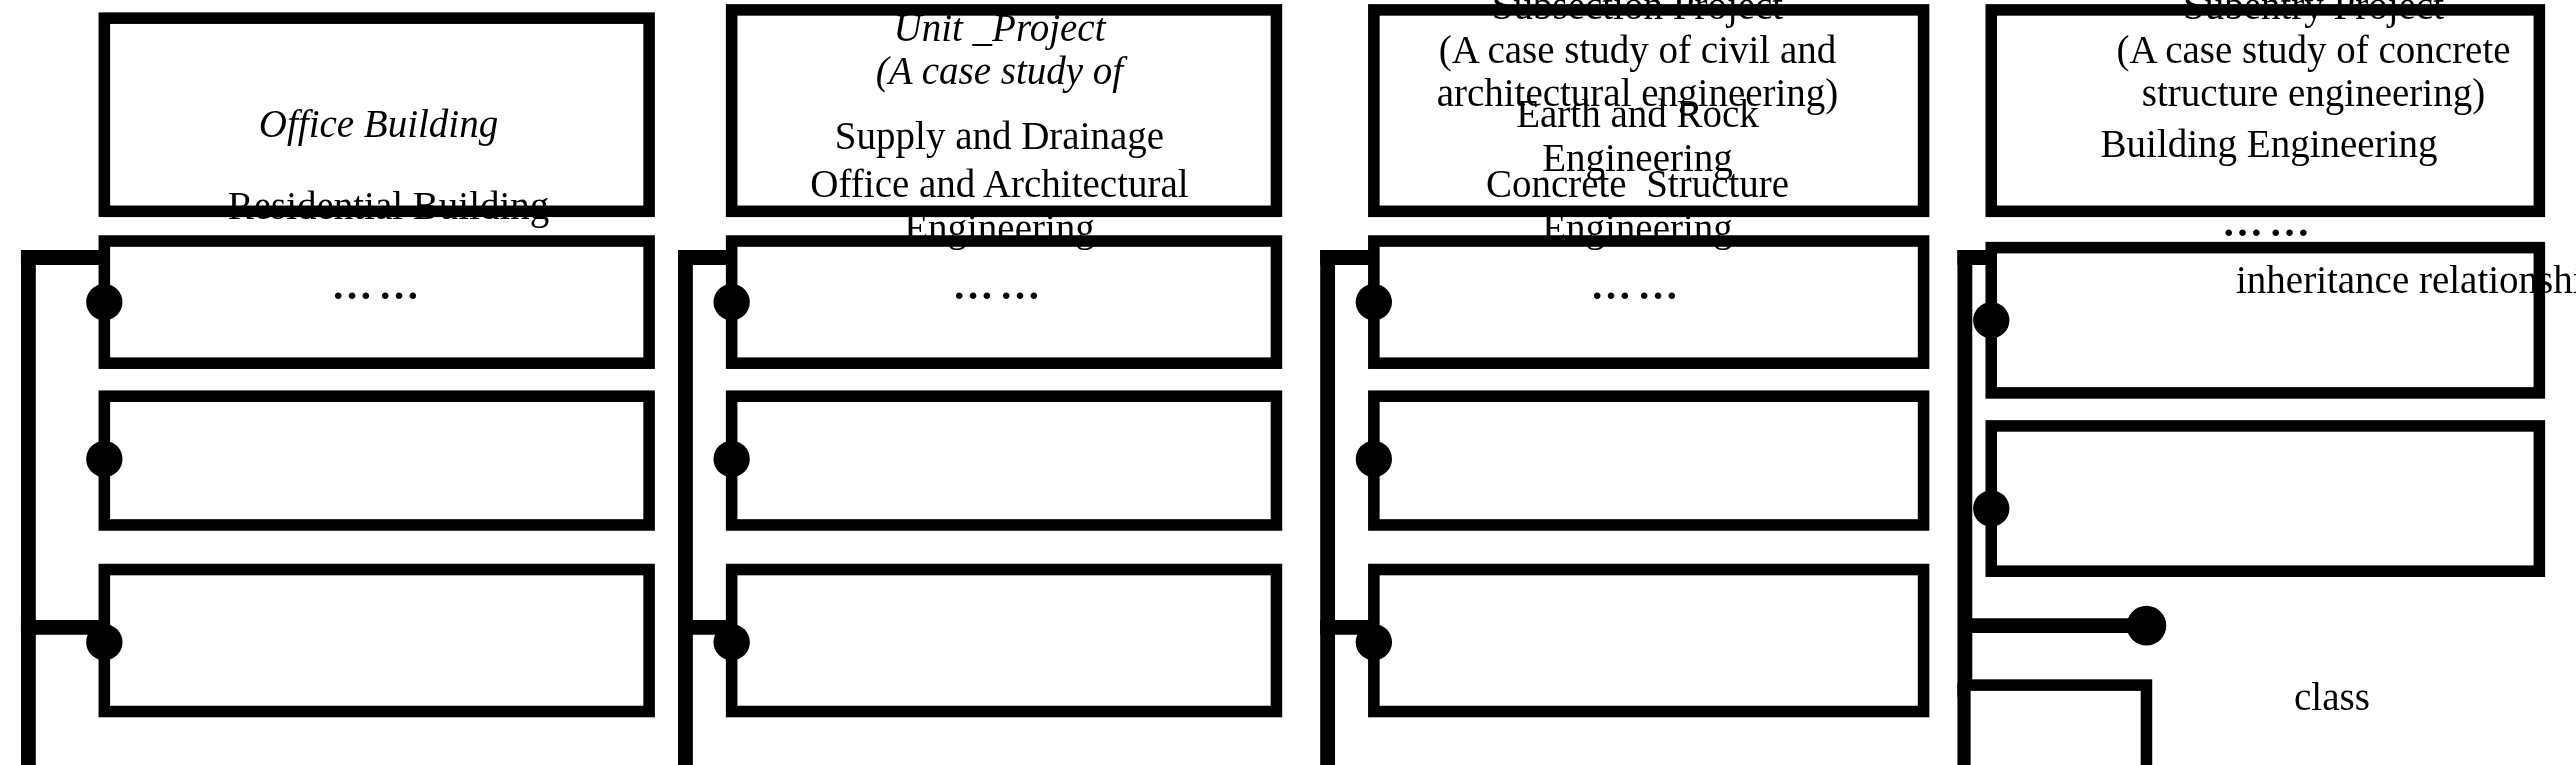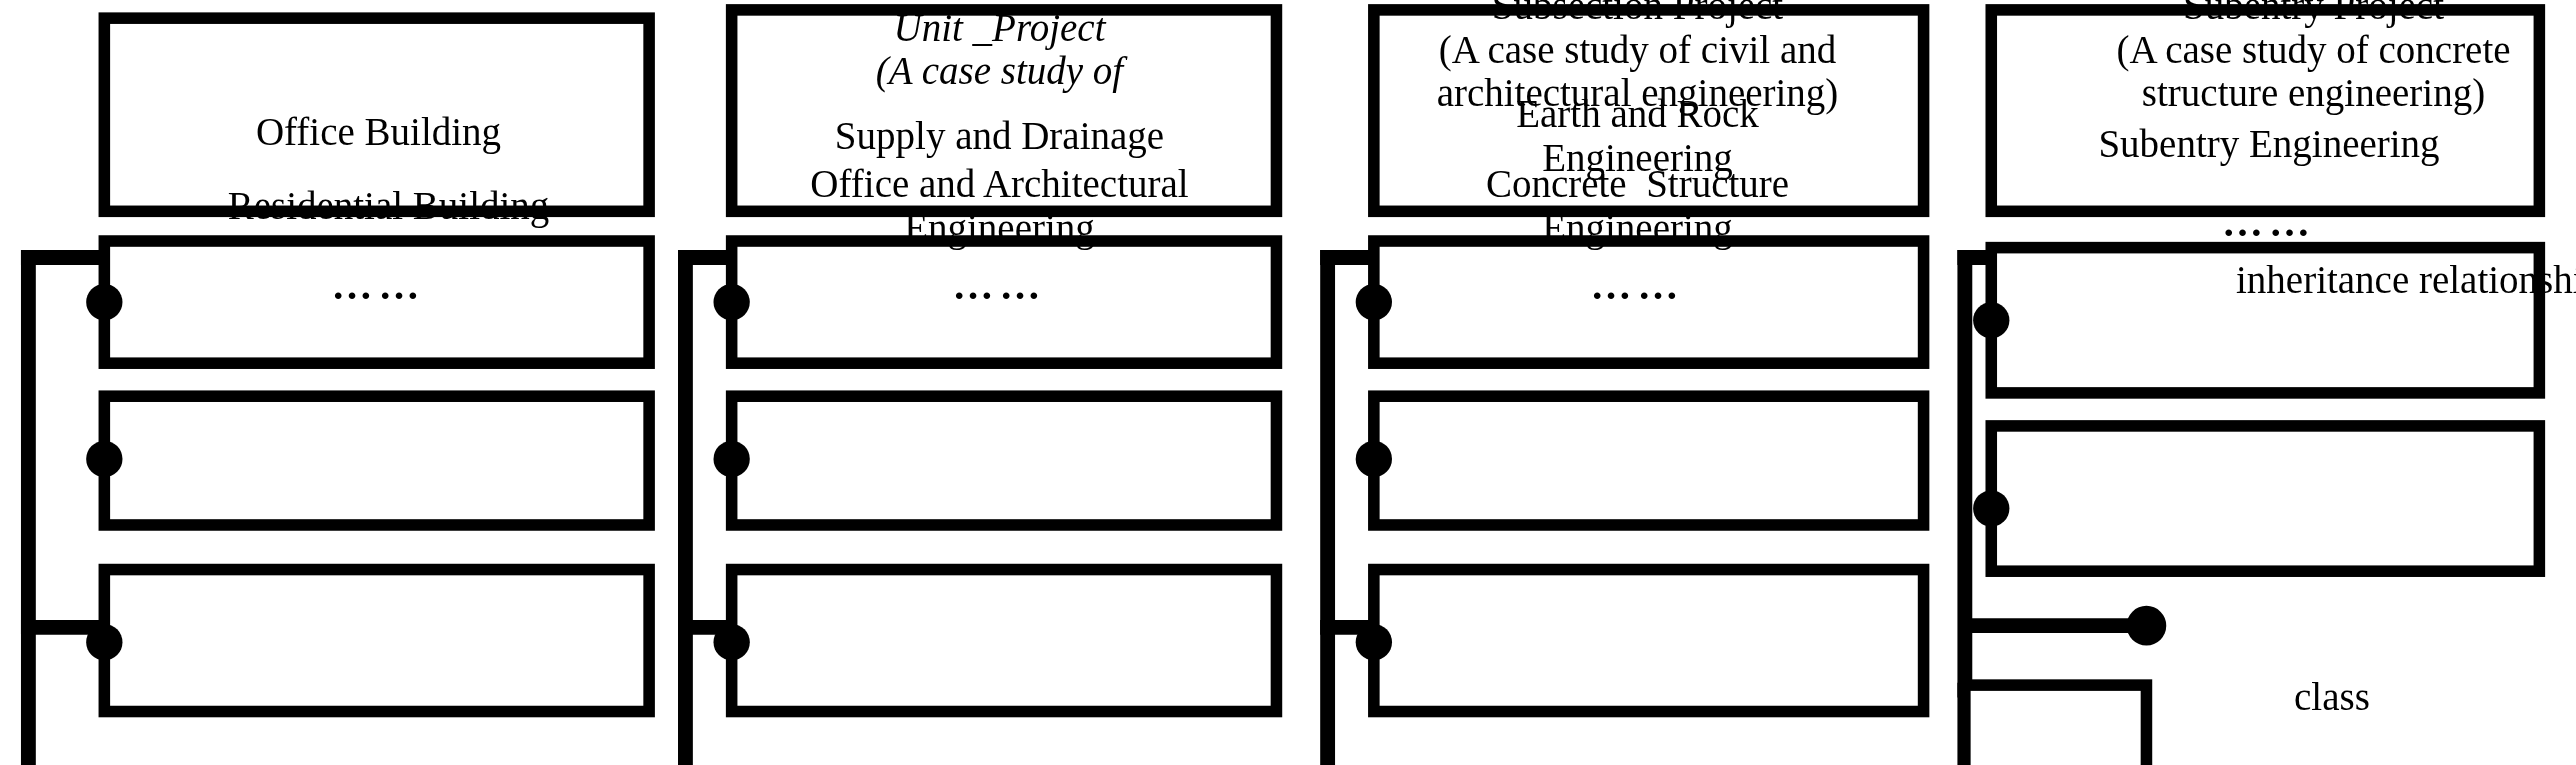--- a/index.html
+++ b/index.html
@@ -157,21 +157,21 @@
     </g>
 
     <g>
       <path class="legend-edge" d="M 1190 379 L 1293 379"></path>
       <circle class="inherit-dot" cx="1300" cy="379" r="12"></circle>
       <rect class="legend-box" x="1190" y="415" width="110" height="70"></rect>
     </g>
 
   </svg>
 
-  <div class="box-label" style="left:105px; top:104px; width:547px; height:55px;">
+  <div class="box-label" style="left:105px; top:96px; width:547px; height:55px;font-style:italic;">
     <span class="lbl-line">Office Building</span>
   </div>
   <div class="box-label" style="left:115px; top:177px; width:547px; height:57px;">
     <span class="lbl-line">Residential Building</span>
   </div>
   <div class="box-label" style="left:105px; top:254px; width:547px; height:63px;">
     <span class="lbl-line dots-label">……</span>
   </div>
 
   <div class="box-label" style="left:727px; top:4.4px; width:545px; height:90px;font-style:italic;">
@@ -205,21 +205,21 @@
   <div class="box-label" style="left:1365px; top:254px; width:545px; height:63px;">
     <span class="lbl-line dots-label">……</span>
   </div>
 
   <div class="box-label" style="left:1997px; top:4.4px; width:545px; height:90px;margin-left:44px;">
     <span class="lbl-line">Subentry Project</span>
     <span class="lbl-line">(A case study of concrete</span>
     <span class="lbl-line">structure engineering)</span>
   </div>
   <div class="box-label" style="left:1997px; top:111px; width:544px; height:65px;">
-    <span class="lbl-line">Subentry Engineering</span>
+    <span class="lbl-line">Building Engineering</span>
   </div>
   <div class="box-label" style="left:1997px; top:190px; width:544px; height:65px;">
     <span class="lbl-line dots-label">……</span>
   </div>
 
   <div class="legend-label" style="left:2236px; top:259px;">inheritance relationship</div>
   <div class="legend-label" style="left:2294px; top:676px;">class</div>
 
 </div>
 

